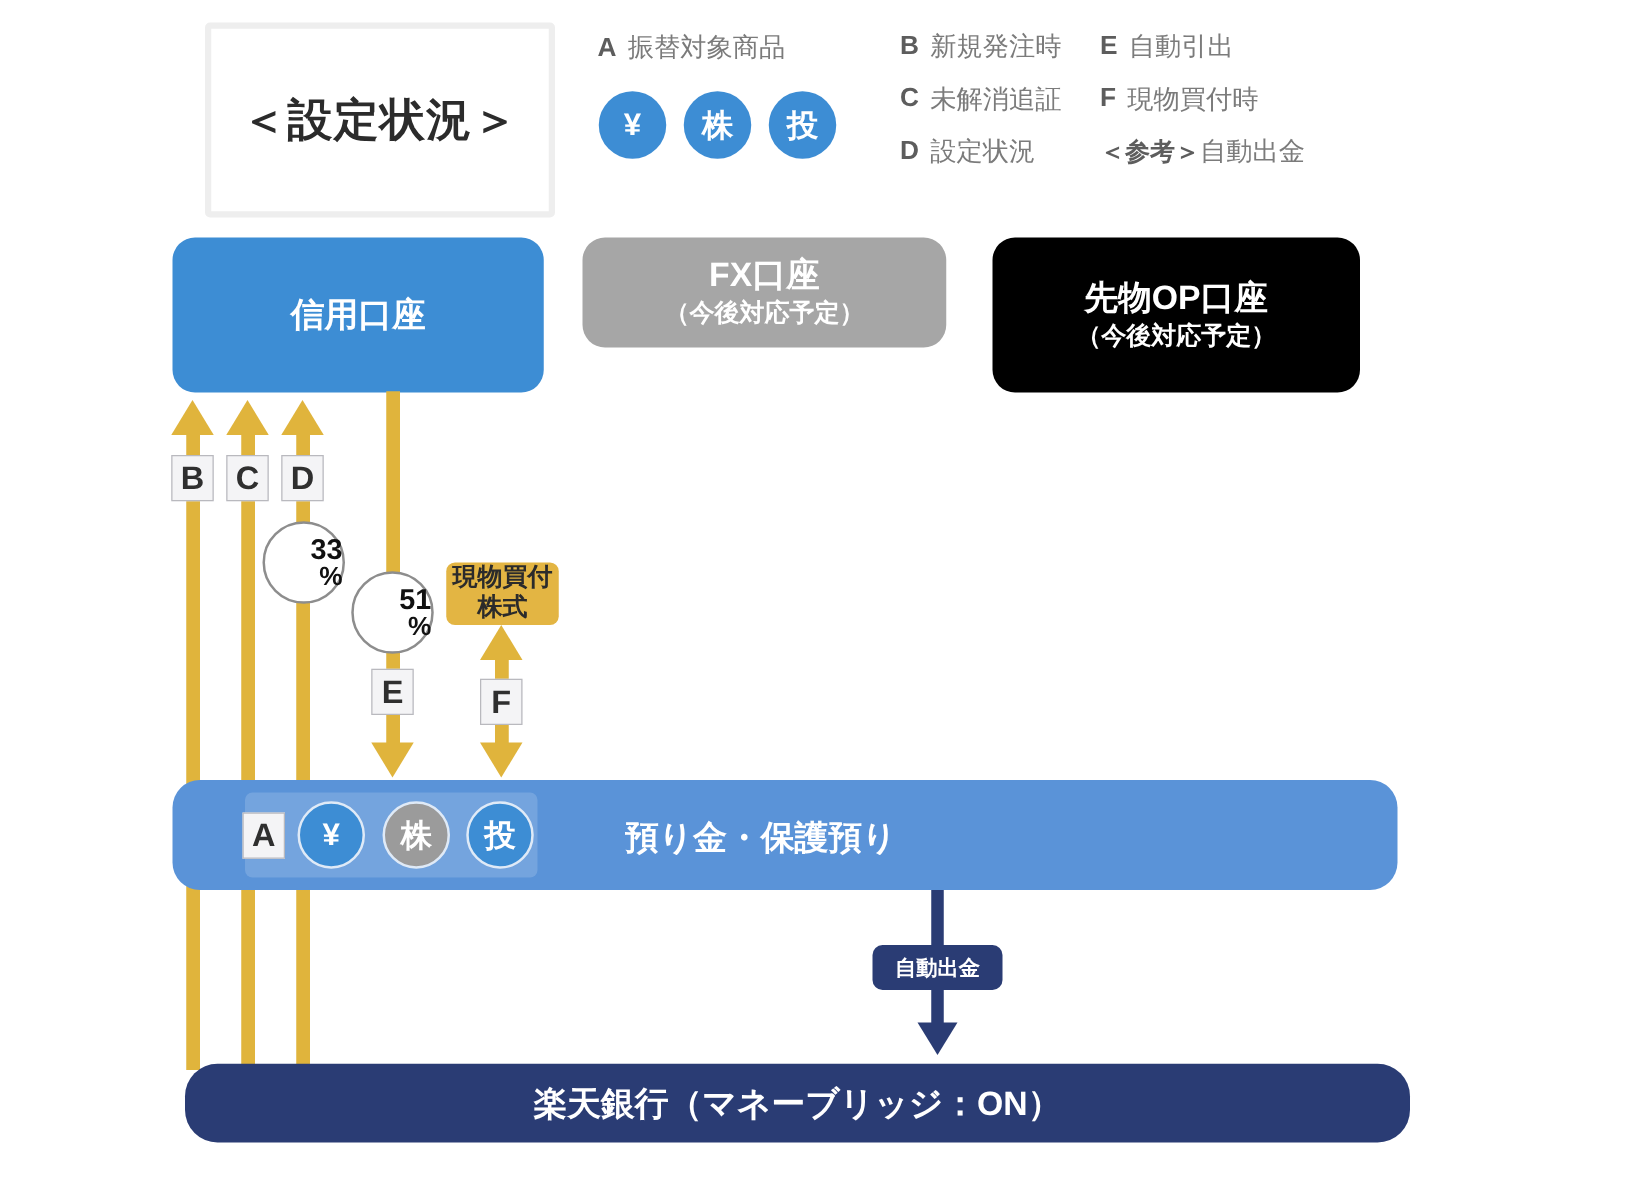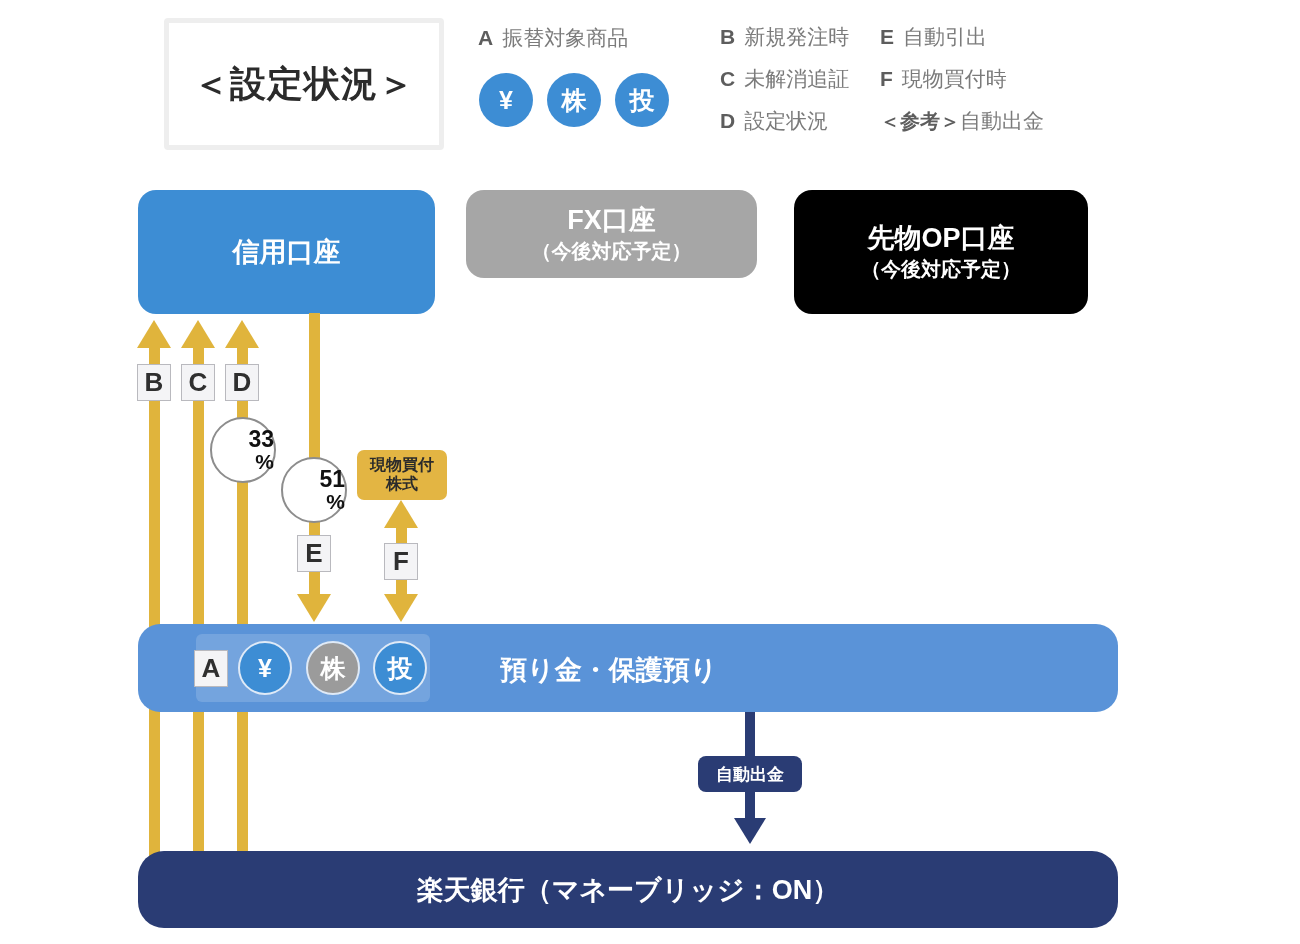--- a/index.html
+++ b/index.html
@@ -18,21 +18,21 @@
     background: #ffffff;
     overflow: hidden;
   }
 
   
   .title-box {
     position: absolute;
     left: 164px;
     top: 18px;
     width: 280px;
-    height: 132px;
+    height: 156px;
     background: #ffffff;
     border: 5px solid #eeeeee;
     border-radius: 4px;
     display: flex;
     align-items: center;
     justify-content: center;
     box-sizing: border-box;
   }
   .title-text {
     font-size: 36px;
@@ -209,21 +209,21 @@
   
   .gold-box {
     position: absolute;
     background: #e3b543;
     border-radius: 7px;
     display: flex;
     flex-direction: column;
     align-items: center;
     justify-content: center;
     color: #2b2b2b;
-    font-size: 16px;
+    font-size: 20px;
     font-weight: 700;
     line-height: 1.18;
     box-sizing: border-box;
   }
 
   
   #deposit-bar {
     position: absolute;
     left: 138px; top: 624px; width: 980px; height: 88px;
     background: #5a93d8;
@@ -279,21 +279,21 @@
     display: flex; align-items: center; justify-content: center;
     color: #ffffff;
     font-size: 17px;
     font-weight: 700;
     box-sizing: border-box;
   }
 
   
   #bank-bar {
     position: absolute;
-    left: 138px; top: 851px; width: 980px; height: 77px;
+    left: 148px; top: 851px; width: 980px; height: 63px;
     background: #2a3c74;
     border-radius: 26px;
     display: flex; align-items: center; justify-content: center;
     color: #ffffff;
     font-size: 27px;
     font-weight: 700;
     box-sizing: border-box;
   }
 </style>
 </head>

